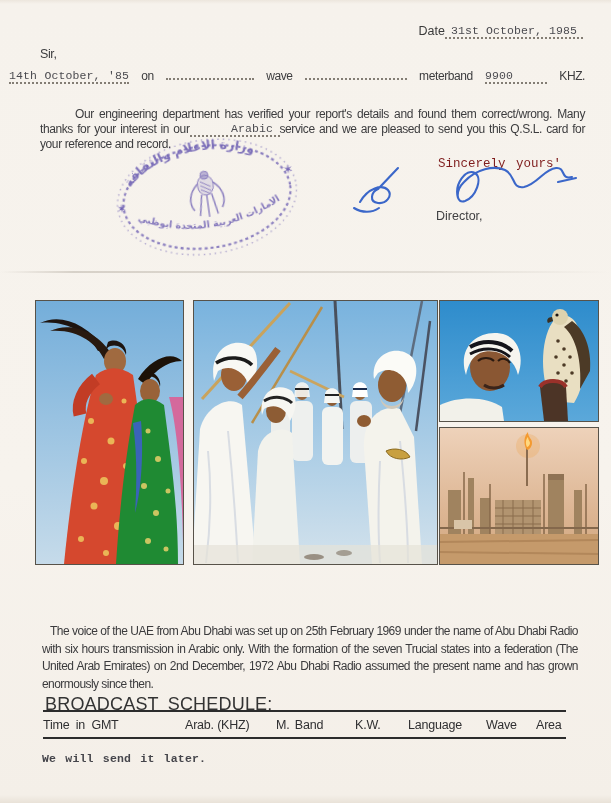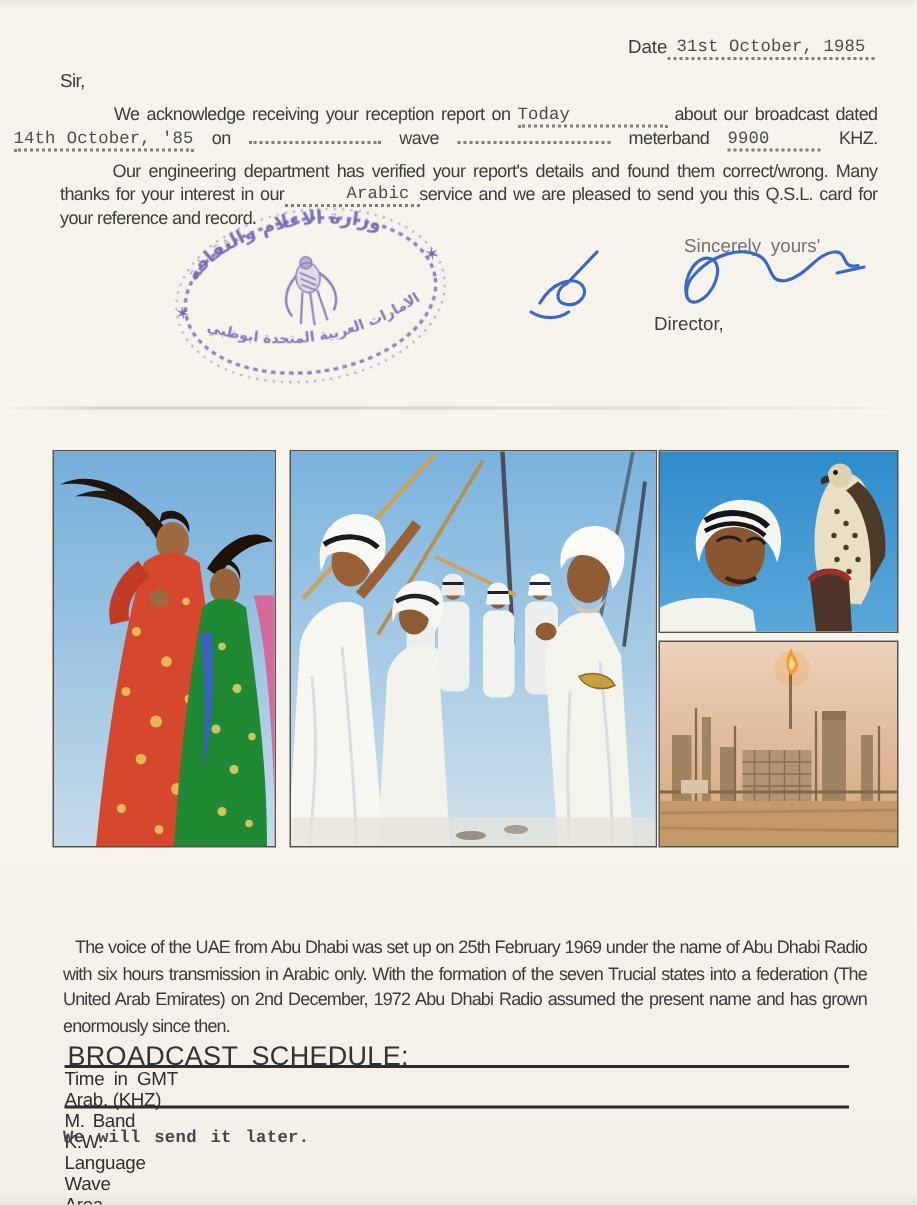--- a/index.html
+++ b/index.html
@@ -23,54 +23,53 @@
   .salutation{left:40px;top:47px;font-size:12.5px;}
   .para1{left:40px;top:69px;width:545px;line-height:15px;}
   .para1 .l1{padding-left:36px;}
   .para1 .l2{margin-left:-31px;width:576px;}
   .para2{left:40px;top:107px;width:545px;line-height:14.6px;text-align:justify;text-indent:35px;}
   .blank{display:inline-block;border-bottom:2px dotted #837d74;height:9px;vertical-align:baseline;}
   
   .stamp{left:108px;top:135px;width:198px;height:124px;transform:rotate(-8deg);
          mix-blend-mode:multiply;opacity:.92;filter:blur(.2px);}
   
-  .closing{left:456px;top:157px;font-size:12.5px;word-spacing:3px;color:#737373;}
+  .closing{left:438px;top:157px;font-size:12.5px;word-spacing:3px;color:#7f1d1d;font-family:Liberation Mono, monospace;}
   .sig{left:308px;top:156px;}
   .signer{left:348px;top:209px;width:220px;font-size:12.5px;color:#404042;}
   .signer .title{padding-left:88px;}
   .signer .org{text-align:center;word-spacing:3px;margin-top:2px;}
   
   .photo{position:absolute;border:1px solid #575249;background:#fff;box-sizing:content-box;}
   .photo svg{display:block;}
   
   .history{left:42px;top:611px;width:536px;font-size:12px;letter-spacing:-0.55px;
            line-height:17.5px;text-align:justify;text-indent:8px;color:#3b3b3d;}
   
   .sched-title{left:45px;top:694px;font-size:18px;letter-spacing:.2px;word-spacing:4px;color:#333;}
   .sched-table{left:43px;top:710px;width:523px;border-top:2px solid #2c2c2c;border-bottom:2px solid #2c2c2c;}
-  .sched-head{display:flex;height:25px;font-size:12.5px;letter-spacing:-0.2px;color:#2f2f31;flex-direction:column;}
+  .sched-head{display:flex;align-items:center;height:25px;font-size:12.5px;letter-spacing:-0.2px;color:#2f2f31;}
   .sched-head .c0{width:142px;word-spacing:3px;}
   .sched-head .c1{width:91px;}
   .sched-head .c2{width:79px;word-spacing:2px;}
   .sched-head .c3{width:53px;}
   .sched-head .c4{width:78px;}
   .sched-head .c5{width:50px;}
   .sched-head .c6{width:30px;}
   .footer-note{left:42px;top:752px;font-size:11.5px;letter-spacing:.2px;word-spacing:2px;
                font-weight:bold;color:#45454b;}
 </style>
 </head>
 <body>
 
 <div class="abs date-line"><span>Date</span><span class="fill"><span class="typed">31st October, 1985</span></span></div>
 
 <div class="abs salutation printed">Sir,</div>
 
 <div class="abs para1 printed">
-  <div class="jline l1"><span>We acknowledge receiving your reception report on</span> <span class="fill" style="width:100px"><span class="typed">Today</span></span> <span>about our broadcast dated</span></div>
   <div class="jline l2"><span class="fill" style="min-width:120px"><span class="typed">14th October, '85</span></span> <span>on</span> <span class="blank" style="width:88px"></span> <span>wave</span> <span class="blank" style="width:102px"></span> <span>meterband</span> <span class="fill" style="width:62px"><span class="typed">9900</span></span> <span>KHZ.</span></div>
 </div>
 
 <div class="abs para2 printed"><span>Our engineering department has verified your report's details and found them correct/wrong. Many thanks for your interest in our</span><span class="fill" style="width:90px"><span class="typed">Arabic</span></span><span>service and we are pleased to send you this Q.S.L. card for your reference and record.</span></div>
 
 <div class="abs stamp">
 <svg width="198" height="124" viewBox="0 0 198 124">
   <g stroke="#6a5cbe" fill="none">
     <ellipse cx="99" cy="62" rx="90" ry="57" stroke-width="1.4" stroke-dasharray="1.5 4" opacity=".5"></ellipse>
     <ellipse cx="99" cy="62" rx="84" ry="51" stroke-width="2.2" stroke-dasharray="3 3" opacity=".8"></ellipse>

